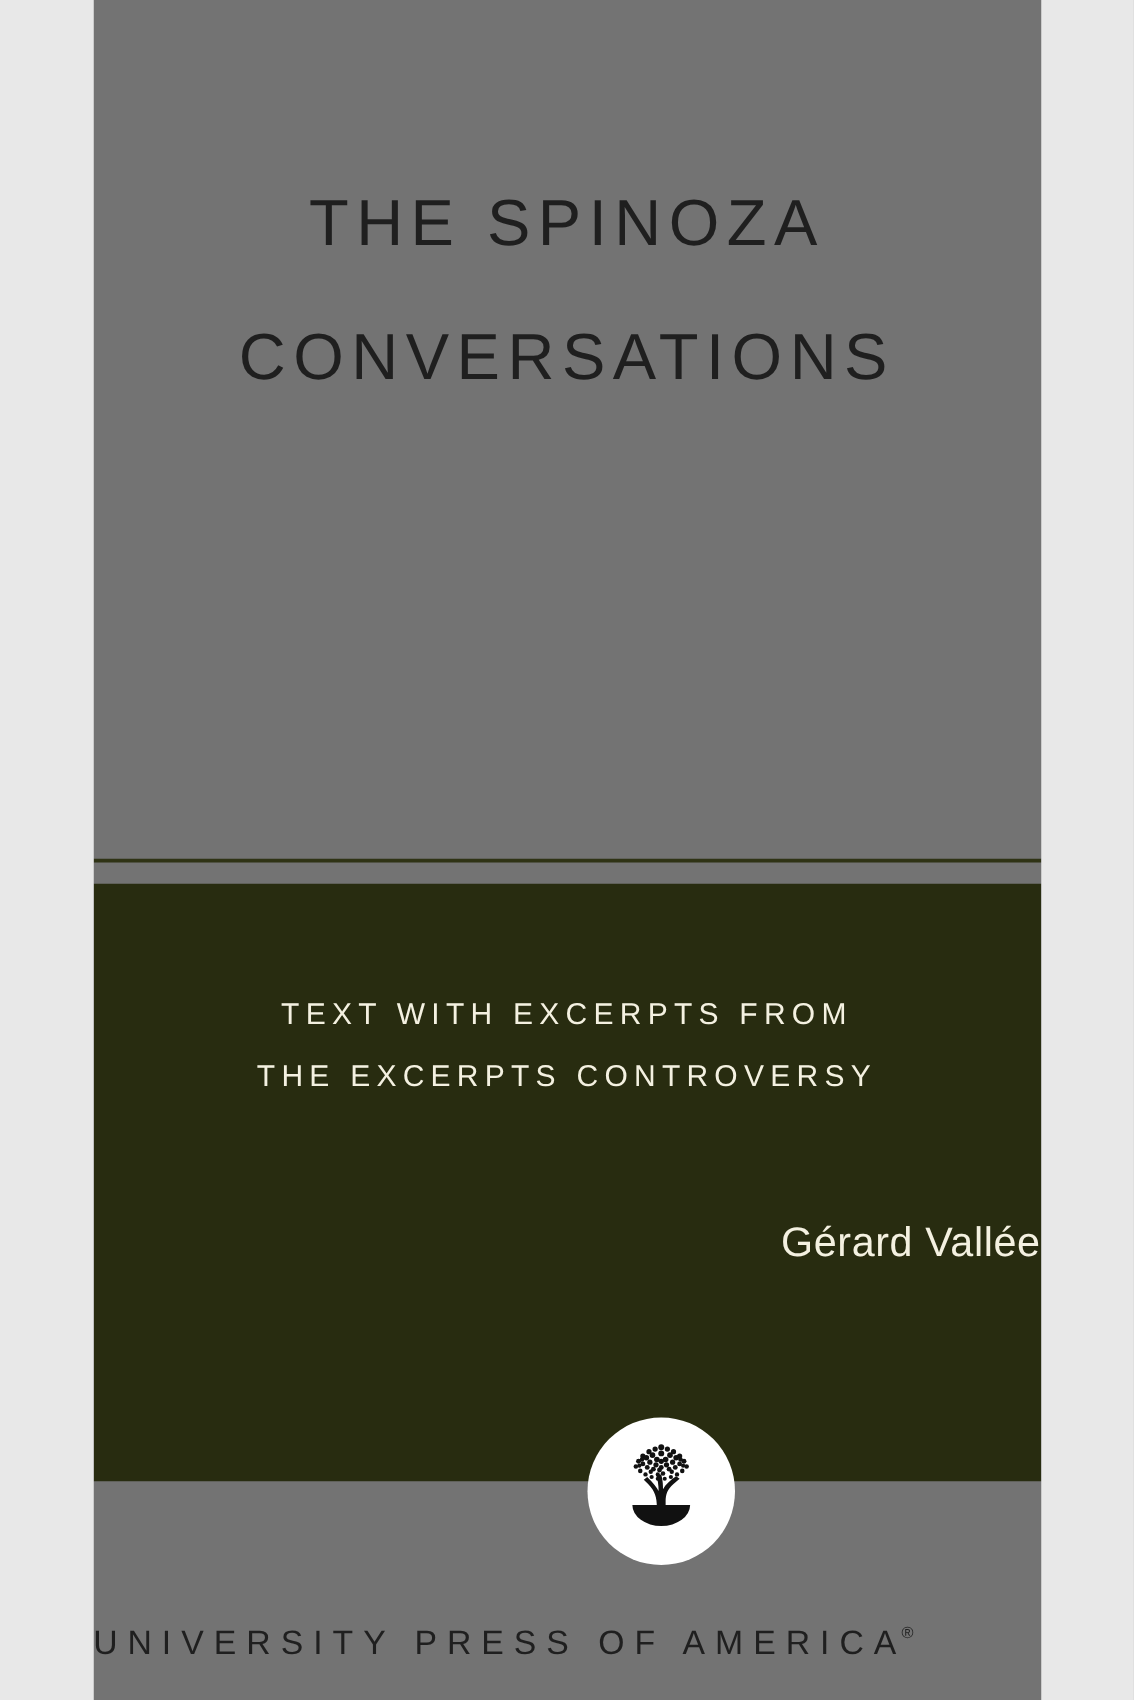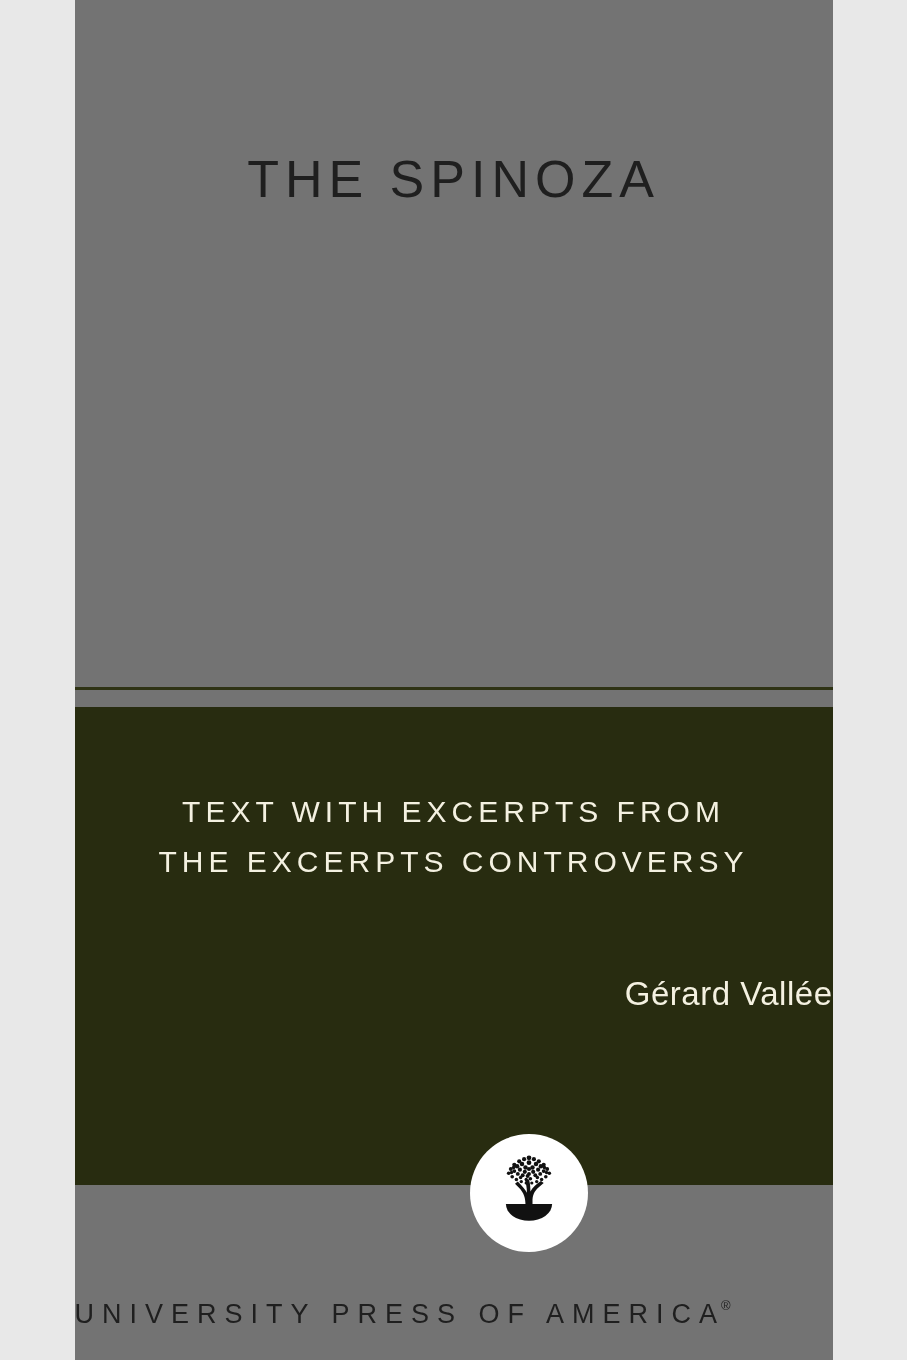--- a/index.html
+++ b/index.html
@@ -54,21 +54,21 @@
   .subtitle-block {
     position: absolute;
     top: 80px;
     left: 0;
     width: 100%;
     text-align: center;
     color: #f4f1e1;
   }
   .subtitle-line {
     display: block;
-    font-size: 30px;
+    font-size: 24px;
     line-height: 50px;
     letter-spacing: 5px;
     font-weight: 400;
     white-space: nowrap;
   }
   .author-name {
     position: absolute;
     top: 268px;
     left: 0;
     width: 100%;
@@ -116,20 +116,21 @@
     margin-left: -4px;
   }
 </style>
 </head>
 <body>
 
 <div class="cover">
 
   <div class="title-block">
     <span class="title-line">THE SPINOZA</span>
+    <span class="title-line">CONVERSATIONS</span>
   </div>
 
   <div class="divider-rule"></div>
 
   <div class="dark-panel">
     <div class="subtitle-block">
       <span class="subtitle-line">TEXT WITH EXCERPTS FROM</span>
       <span class="subtitle-line">THE EXCERPTS CONTROVERSY</span>
     </div>
     <div class="author-name">Gérard Vallée</div>

